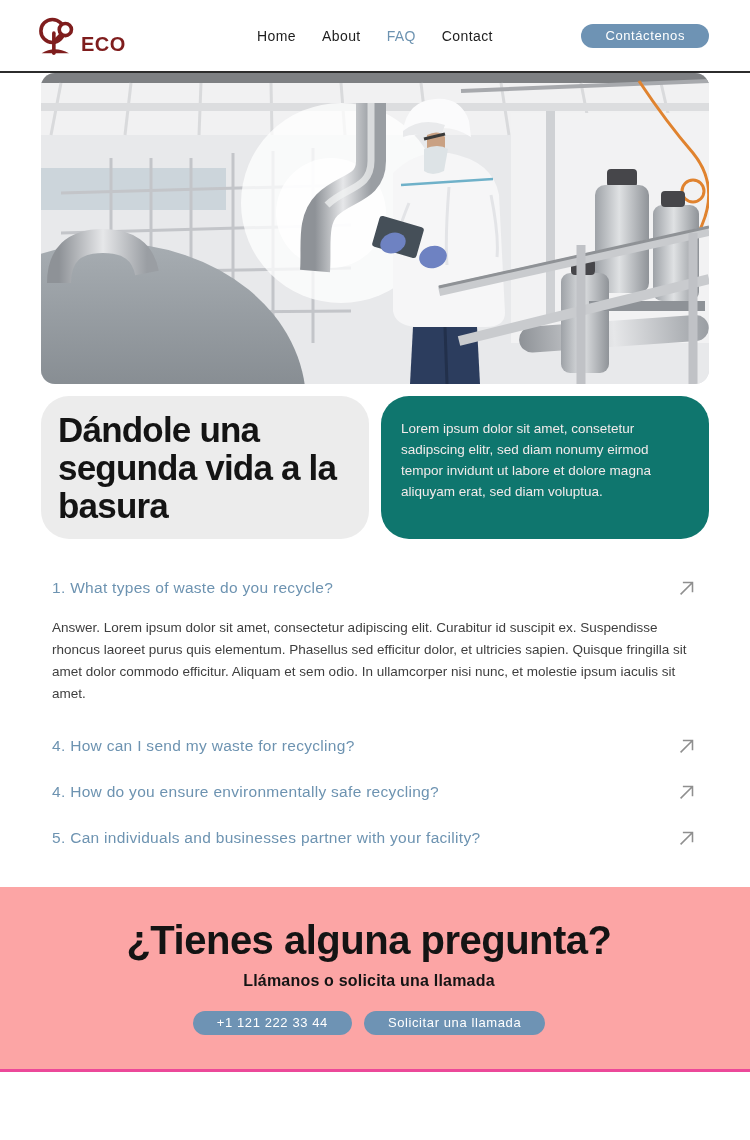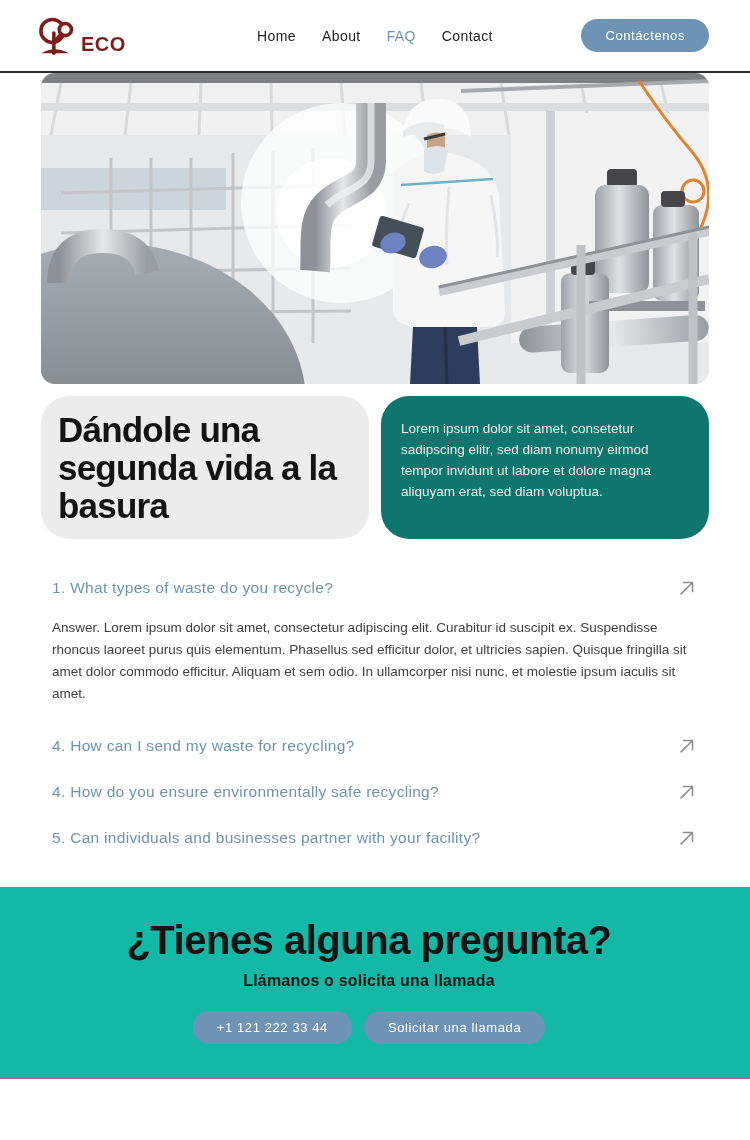--- a/index.html
+++ b/index.html
@@ -6,21 +6,21 @@
   html,body { width:750px; background:#ffffff; font-family:"Liberation Sans", sans-serif; color:#1d1d1d; }
 
   
   .header { height:71px; display:flex; align-items:center; justify-content:space-between; padding:0 41px 0 33px; background:#fff; }
   .logo { display:flex; align-items:flex-end; gap:10px; color:#7f1d1d;text-align:right; }
   .logo svg { display:block; }
   .logo .logo-text { font-weight:800; font-size:20px; letter-spacing:.5px; margin-left:-8px; margin-bottom:3px; }
   .nav { display:flex; gap:26px; position:absolute; left:50%; transform:translateX(-50%); }
   .nav a { text-decoration:none; color:#1d1d1d; font-size:14px; font-weight:500; letter-spacing:.4px; cursor:pointer; }
   .nav a.active { color:#6d93b1; }
-  .pill-btn { background:#6e93b4; color:#fff; border:none; border-radius:19px; padding:0 24px; height:33px; font-size:13px; letter-spacing:.6px; font-weight:500; font-family:"Liberation Sans", sans-serif; cursor:pointer; }
+  .pill-btn { background:#6e93b4; color:#fff; border:none; border-radius:19px; padding:0 24px; height:24px; font-size:13px; letter-spacing:.6px; font-weight:500; font-family:"Liberation Sans", sans-serif; cursor:pointer; }
 
   .top-divider { height:2px; background:#2c2c2c; }
 
   
   .main { padding:0 41px; background:#fff; }
   .hero { height:311px; border-radius:14px; overflow:hidden; background:#dfe0e2; }
   .hero svg { display:block; width:100%; height:100%; }
 
   .intro-row { display:flex; gap:12px; margin-top:12px; }
   .intro-box { width:328px; min-height:120px; border-radius:28px; }
@@ -32,21 +32,21 @@
   
   .faq { padding:0 11px; }
   .faq-row { display:flex; align-items:center; justify-content:space-between; margin-top:24px; cursor:pointer; }
   .faq-row.first { margin-top:38px; }
   .q { color:#6d93b1; font-size:15.5px; font-weight:500; letter-spacing:.3px; }
   .arrow { width:22px; height:22px; flex:none; }
   .answer { margin-top:18px; margin-bottom:6px; font-size:13.5px; color:#3e3e3e; line-height:1.62; max-width:648px; }
   .faq-row.q2 { margin-top:30px; }
 
   
-  .cta { margin-top:38px; background:#14b8a6; border-bottom:1px solid #ec4899; text-align:center; padding:31px 12px 34px 0; }
+  .cta { margin-top:38px; background:#fca5a5; border-bottom:3px solid #ec4899; text-align:center; padding:31px 12px 34px 0; }
   .cta h2 { font-size:40px; font-weight:800; letter-spacing:-.5px; color:#141414; }
   .cta h3 { font-size:16px; font-weight:700; margin-top:9px; color:#141414; letter-spacing:.2px; }
   .cta-buttons { display:flex; justify-content:center; gap:12px; margin-top:21px; }
 
   
   .footer { background:#fff; padding:19px 41px 24px 41px; }
 </style>
 </head>
 <body>
 

